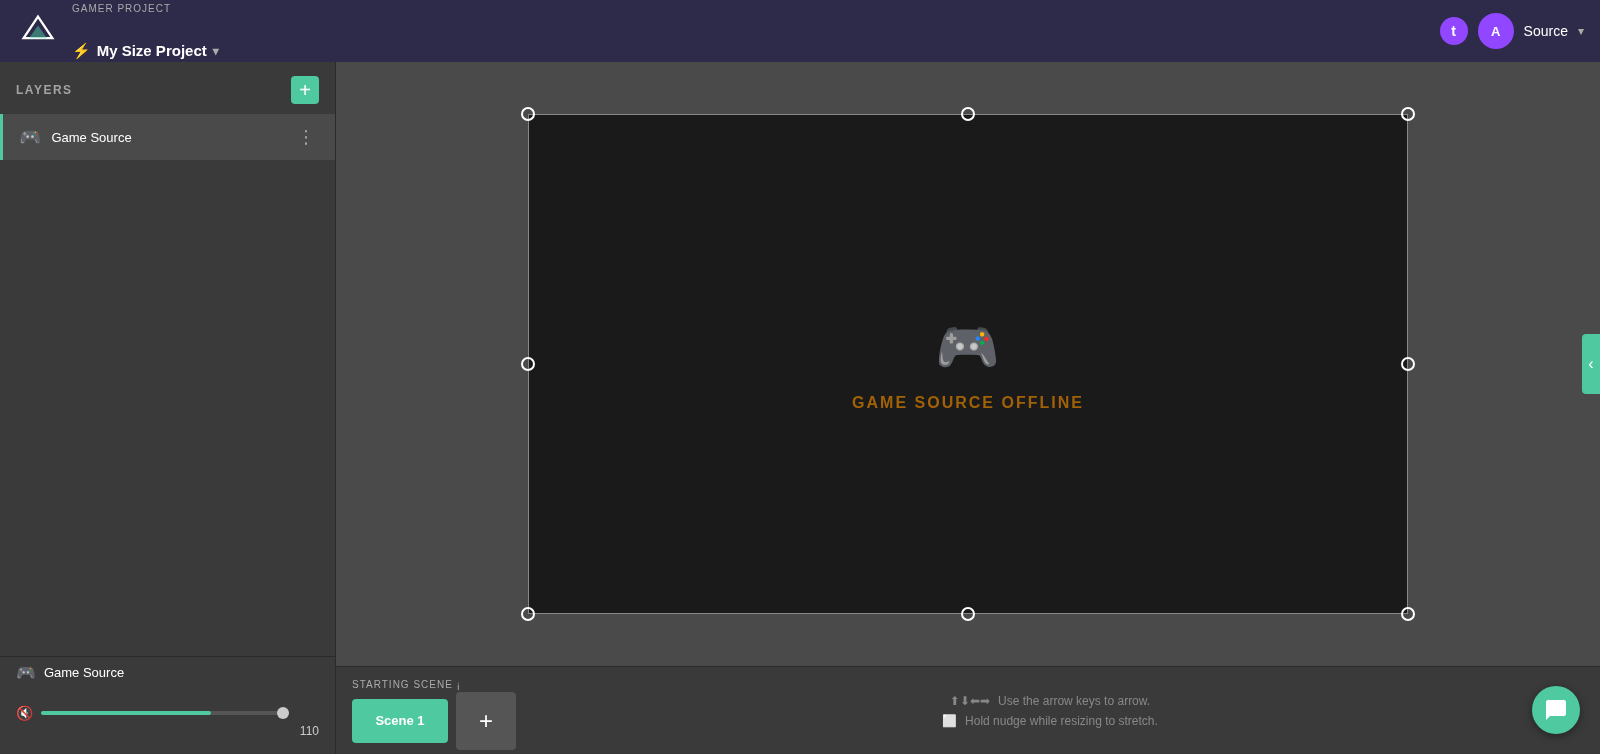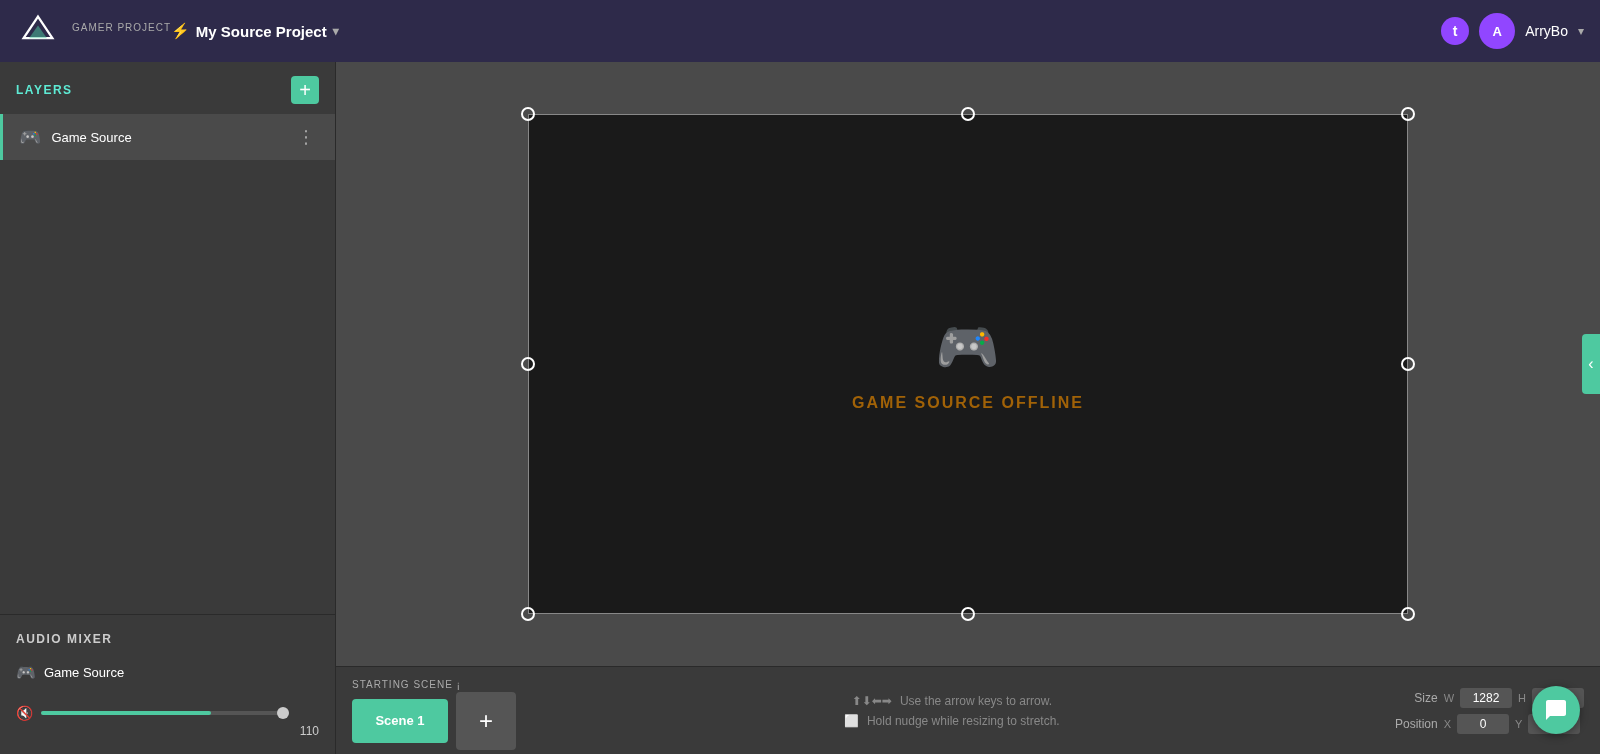--- a/index.html
+++ b/index.html
@@ -15,21 +15,21 @@
       position: relative;
       z-index: 10;
     }
     .nav-logo {
       width: 44px; height: 44px;
       display: flex; align-items: center; justify-content: center;
       margin-right: 12px;
     }
     .nav-logo svg { width: 36px; height: 36px; }
     .nav-project {
-      display: flex; flex-direction: row;
+      display: flex; flex-direction: column; gap: 28px;
     }
     .nav-project-label {
       font-size: 10px; color: #aaa; letter-spacing: 1px; text-transform: uppercase;
     }
     .nav-project-name {
       display: flex; align-items: center; gap: 6px;
       font-size: 15px; font-weight: 600; color: #fff; cursor: pointer;
     }
     .nav-project-name .bolt { color: #4ec9a0; }
     .nav-chevron { font-size: 12px; color: #aaa; }
@@ -63,21 +63,21 @@
       border-right: 1px solid #2a2a2a;
       flex-shrink: 0;
     }
 
     
     .layers-header {
       display: flex; align-items: center; justify-content: space-between;
       padding: 14px 16px 10px 16px;
     }
     .layers-title {
-      font-size: 12px; font-weight: 700; letter-spacing: 1.5px; text-transform: uppercase; color: #5eead4;
+      font-size: 12px; font-weight: 700; letter-spacing: 1.5px; text-transform: uppercase; color: #a3a3a3;
     }
     .add-layer-btn {
       width: 28px; height: 28px; background: #4ec9a0; border: none; border-radius: 4px;
       color: #fff; font-size: 20px; cursor: pointer; display: flex; align-items: center; justify-content: center;
       line-height: 1;
     }
 
     .layer-item {
       display: flex; align-items: center; padding: 10px 16px;
       background: #4a4a4a; cursor: pointer; gap: 10px;
@@ -296,53 +296,50 @@
   <div class="nav-logo">
     <svg viewBox="0 0 40 40" fill="none">
       <polygon points="20,4 36,28 4,28" fill="none" stroke="#fff" stroke-width="2.5"></polygon>
       <polygon points="20,14 30,28 10,28" fill="#4ec9a0" opacity="0.5"></polygon>
     </svg>
   </div>
   <div class="nav-project">
     <span class="nav-project-label">GAMER PROJECT</span>
     <div class="nav-project-name">
       <span class="bolt">⚡</span>
-      <span>My Source Project</span>
+      <span>My Size Project</span>
       <span class="nav-chevron">▾</span>
     </div>
   </div>
   <div class="nav-right">
     <div class="twitch-icon">t</div>
     <div class="nav-avatar">
       <span>A</span>
     </div>
-    <span class="nav-username">ArryBo</span>
+    <span class="nav-username">Source</span>
     <span class="nav-user-chevron">▾</span>
   </div>
 </div>
 
 <div class="main-layout">
 
   <div class="left-sidebar">
 
     <div class="layers-header">
       <span class="layers-title">LAYERS</span>
       <button class="add-layer-btn">+</button>
     </div>
 
     <div class="layer-item">
       <span class="layer-icon">🎮</span>
       <span class="layer-name">Game Source</span>
       <span class="layer-more">⋮</span>
     </div>
 
     <div class="audio-mixer-section">
-      <div class="audio-mixer-header">
-        <span class="audio-mixer-title">AUDIO MIXER</span>
-      </div>
       <div class="audio-item">
         <div class="audio-item-top">
           <span class="audio-item-icon">🎮</span>
           <span class="audio-item-name">Game Source</span>
         </div>
         <div class="audio-item-controls">
           <button class="audio-mute-btn">
             <span>🔇</span>
           </button>
           <div class="audio-slider-track">
@@ -399,36 +396,20 @@
         <div class="hint-line">
           <span>⬆⬇⬅➡</span>
           <span>Use the arrow keys to arrow.</span>
         </div>
         <div class="hint-line">
           <span>⬜</span>
           <span>Hold nudge while resizing to stretch.</span>
         </div>
       </div>
 
-      <div class="size-pos-panel">
-        <div class="size-pos-row">
-          <span class="size-pos-label">Size</span>
-          <span class="size-pos-dim-label">W</span>
-          <input class="size-pos-field" type="text" value="1282" style="">
-          <span class="size-pos-dim-label">H</span>
-          <input class="size-pos-field" type="text" value="721" style="">
-        </div>
-        <div class="size-pos-row">
-          <span class="size-pos-label">Position</span>
-          <span class="size-pos-dim-label">X</span>
-          <input class="size-pos-field" type="text" value="0" style="">
-          <span class="size-pos-dim-label">Y</span>
-          <input class="size-pos-field" type="text" value="0" style="">
-        </div>
-      </div>
     </div>
   </div>
 
 </div>
 
 <div class="chat-fab">
   <svg viewBox="0 0 24 24" fill="white">
     <path d="M20 2H4c-1.1 0-2 .9-2 2v18l4-4h14c1.1 0 2-.9 2-2V4c0-1.1-.9-2-2-2z"></path>
   </svg>
 </div>

